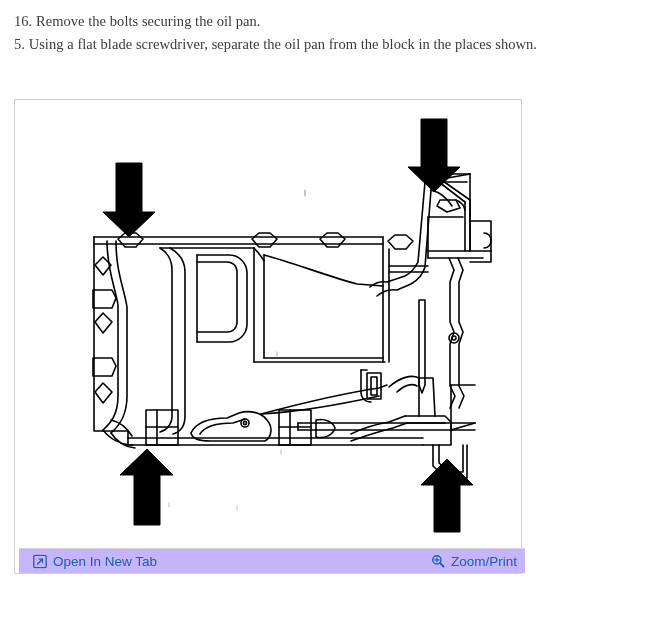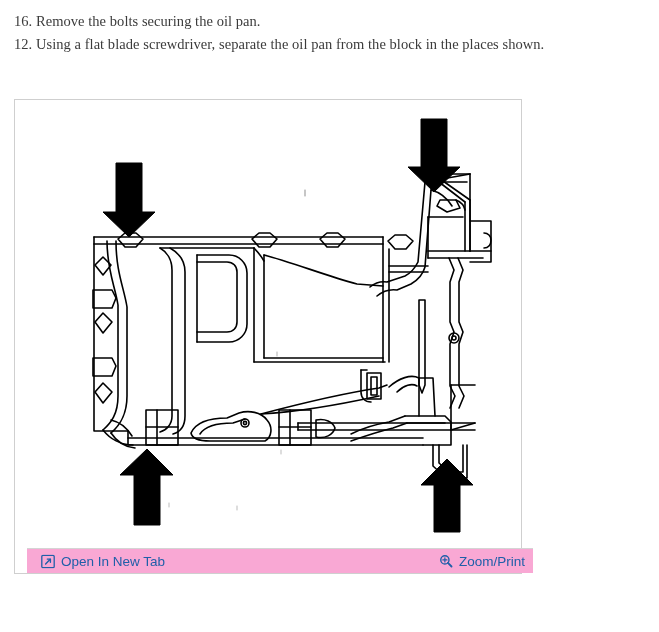--- a/index.html
+++ b/index.html
@@ -53,26 +53,26 @@
   }
   .figure-canvas svg {
     position: absolute;
     left: 0;
     top: 0;
   }
 
   
   .figure-toolbar {
     position: absolute;
-    left: 12px;
+    left: 4px;
     bottom: 0;
     width: 506px;
     height: 25px;
     border-top: 1px solid #d4d4d4;
-    background: #f9a8d4;
+    background: #c4b5fd;
     box-sizing: border-box;
     margin-top: 20px;
   }
   .tool-link {
     position: absolute;
     display: flex;
     align-items: center;
     gap: 6px;
     color: #1f5fa9;
     font-size: 13.5px;
@@ -92,21 +92,21 @@
     height: 14px;
     flex: 0 0 auto;
   }
   .tool-link .ico svg { display: block; }
 </style>
 </head>
 <body>
 
 <div class="steps">
   <div class="step-line">16. Remove the bolts securing the oil pan.</div>
-  <div class="step-line">12. Using a flat blade screwdriver, separate the oil pan from the block in the places shown.</div>
+  <div class="step-line">5. Using a flat blade screwdriver, separate the oil pan from the block in the places shown.</div>
 </div>
 
 <div class="figure-card">
 
   <div class="figure-canvas">
     <svg width="506" height="448" viewBox="0 0 506 448" xmlns="http://www.w3.org/2000/svg">
       <rect x="0" y="0" width="506" height="448" fill="#ffffff"></rect>
 
       <g fill="none" stroke="#000000" stroke-width="1.6" stroke-linejoin="round" stroke-linecap="round">
 

